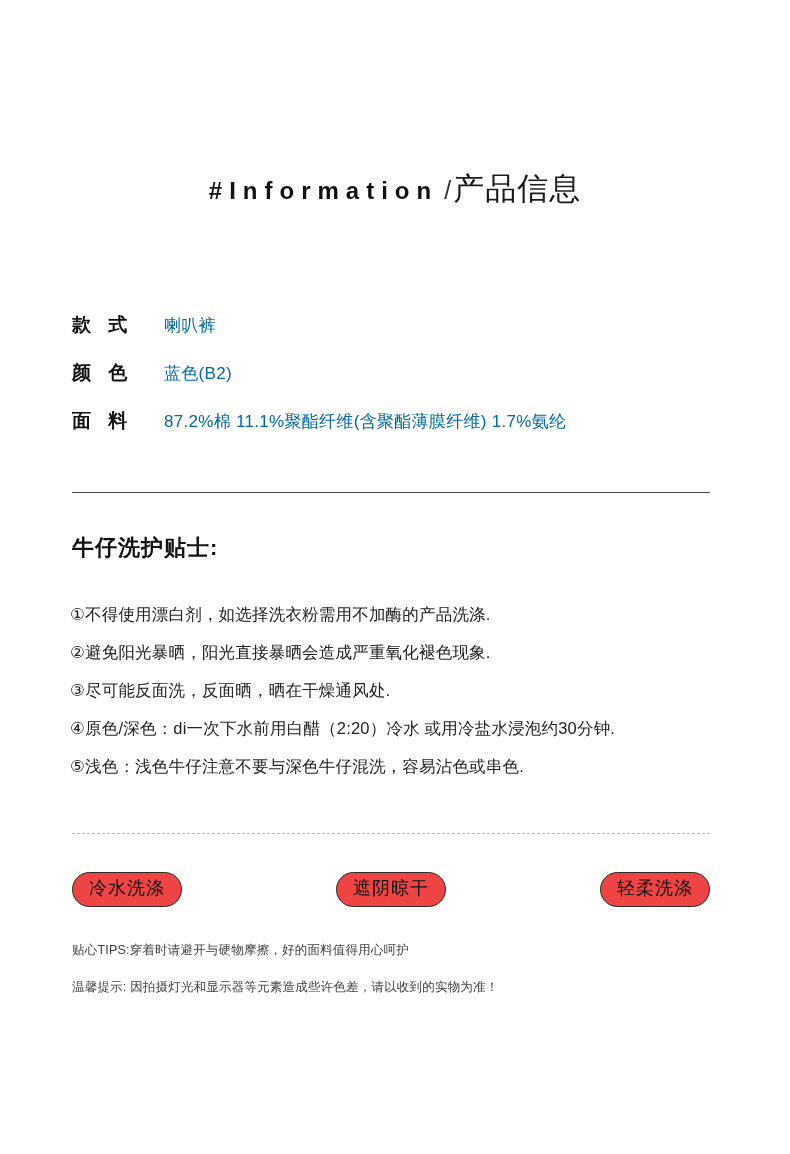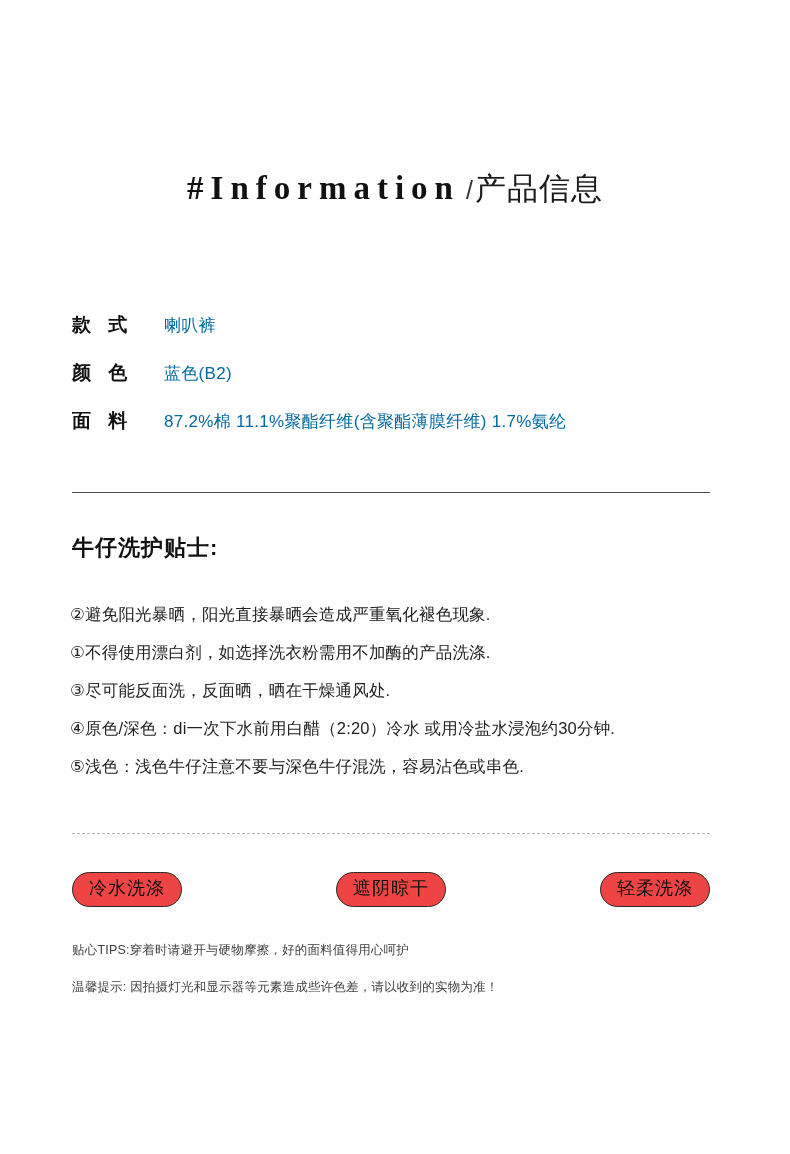--- a/index.html
+++ b/index.html
@@ -24,25 +24,25 @@
   
   .header {
     position: absolute;
     left: 0;
     top: 168px;
     width: 790px;
     text-align: center;
     white-space: nowrap;
   }
   .header-en {
-    font-size: 33px;
+    font-size: 24px;
     font-weight: bold;
     letter-spacing: 7px;
     color: #111111;
-    font-family: Liberation Serif, serif;
+    font-family: Liberation Sans, sans-serif;
     margin-top: 30px;
   }
   .header-sep {
     font-size: 25px;
     color: #333333;
     margin: 0 2px 0 6px;
     font-family: "Liberation Sans", sans-serif;
   }
   .header-cn {
     font-size: 31px;
@@ -177,22 +177,22 @@
       <div class="spec-label">面 料</div>
       <div class="spec-value">87.2%棉 11.1%聚酯纤维(含聚酯薄膜纤维) 1.7%氨纶</div>
     </div>
   </div>
 
   <div class="divider-solid"></div>
 
   <div class="tips-title">牛仔洗护贴士:</div>
 
   <div class="tips-list">
+    <div class="tips-item">①不得使用漂白剂，如选择洗衣粉需用不加酶的产品洗涤.</div>
     <div class="tips-item">②避免阳光暴晒，阳光直接暴晒会造成严重氧化褪色现象.</div>
-    <div class="tips-item">①不得使用漂白剂，如选择洗衣粉需用不加酶的产品洗涤.</div>
     <div class="tips-item">③尽可能反面洗，反面晒，晒在干燥通风处.</div>
     <div class="tips-item">④原色/深色：di一次下水前用白醋（2:20）冷水 或用冷盐水浸泡约30分钟.</div>
     <div class="tips-item">⑤浅色：浅色牛仔注意不要与深色牛仔混洗，容易沾色或串色.</div>
   </div>
 
   <div class="divider-dashed"></div>
 
   <div class="badges">
     <div class="badge">冷水洗涤</div>
     <div class="badge">遮阴晾干</div>

